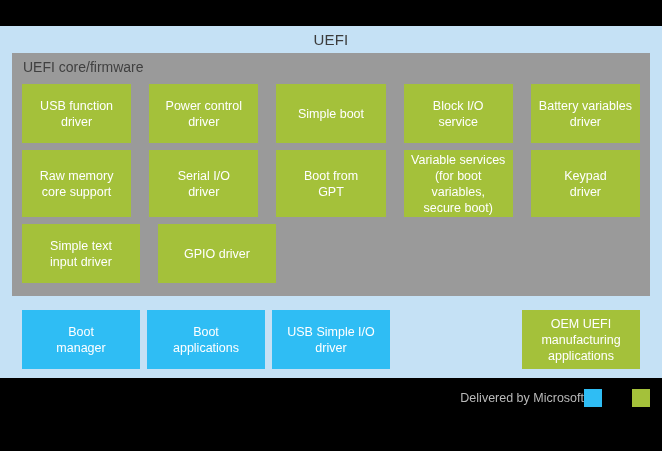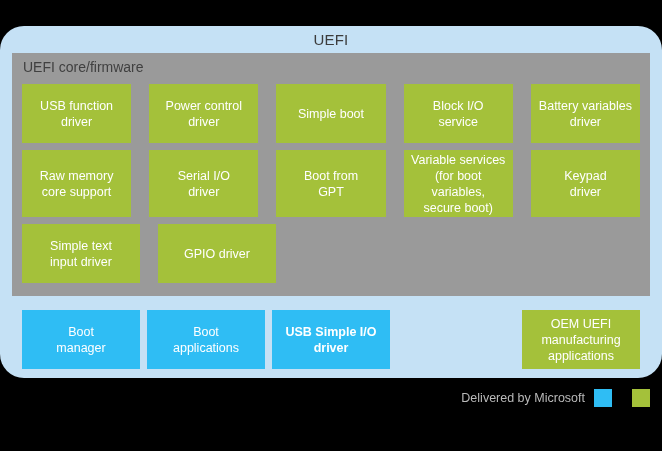--- a/index.html
+++ b/index.html
@@ -23,21 +23,20 @@
 
   
   .uefi-panel {
     position: absolute;
     left: 0;
     top: 26px;
     width: 662px;
     height: 352px;
     background: #c5e1f5;
     box-sizing: border-box;
-    border-radius: 24px;
   }
 
   .uefi-title {
     width: 100%;
     text-align: center;
     font-size: 15px;
     color: #3c3c3c;
     line-height: 27px;
     height: 27px;
     letter-spacing: 0.2px;
@@ -114,21 +113,21 @@
     height: 59px;
   }
   .app-row .cell {
     position: absolute;
     top: 0;
     width: 118px;
     height: 59px;
   }
   .app-cell-0 { left: 0px; }
   .app-cell-1 { left: 125px; }
-  .app-cell-2 { left: 250px; font-weight: bold; }
+  .app-cell-2 { left: 250px; }
   .app-cell-3 { left: 500px; }
 
   
   .legend {
     position: absolute;
     left: 0;
     top: 378px;
     width: 662px;
     height: 40px;
     background: #000000;
@@ -136,22 +135,21 @@
     align-items: center;
     justify-content: flex-end;
     gap: 0px;
     padding-right: 12px;
     box-sizing: border-box;
   }
 
   .legend-item {
     display: flex;
     align-items: center;
-    gap: 9px;
-    margin-left: 20px;
+    margin-left: 30px;
   }
 
   .legend-label {
     font-size: 12.5px;
     color: #b9b9b9;
   }
 
   .legend-swatch {
     width: 18px;
     height: 18px;

